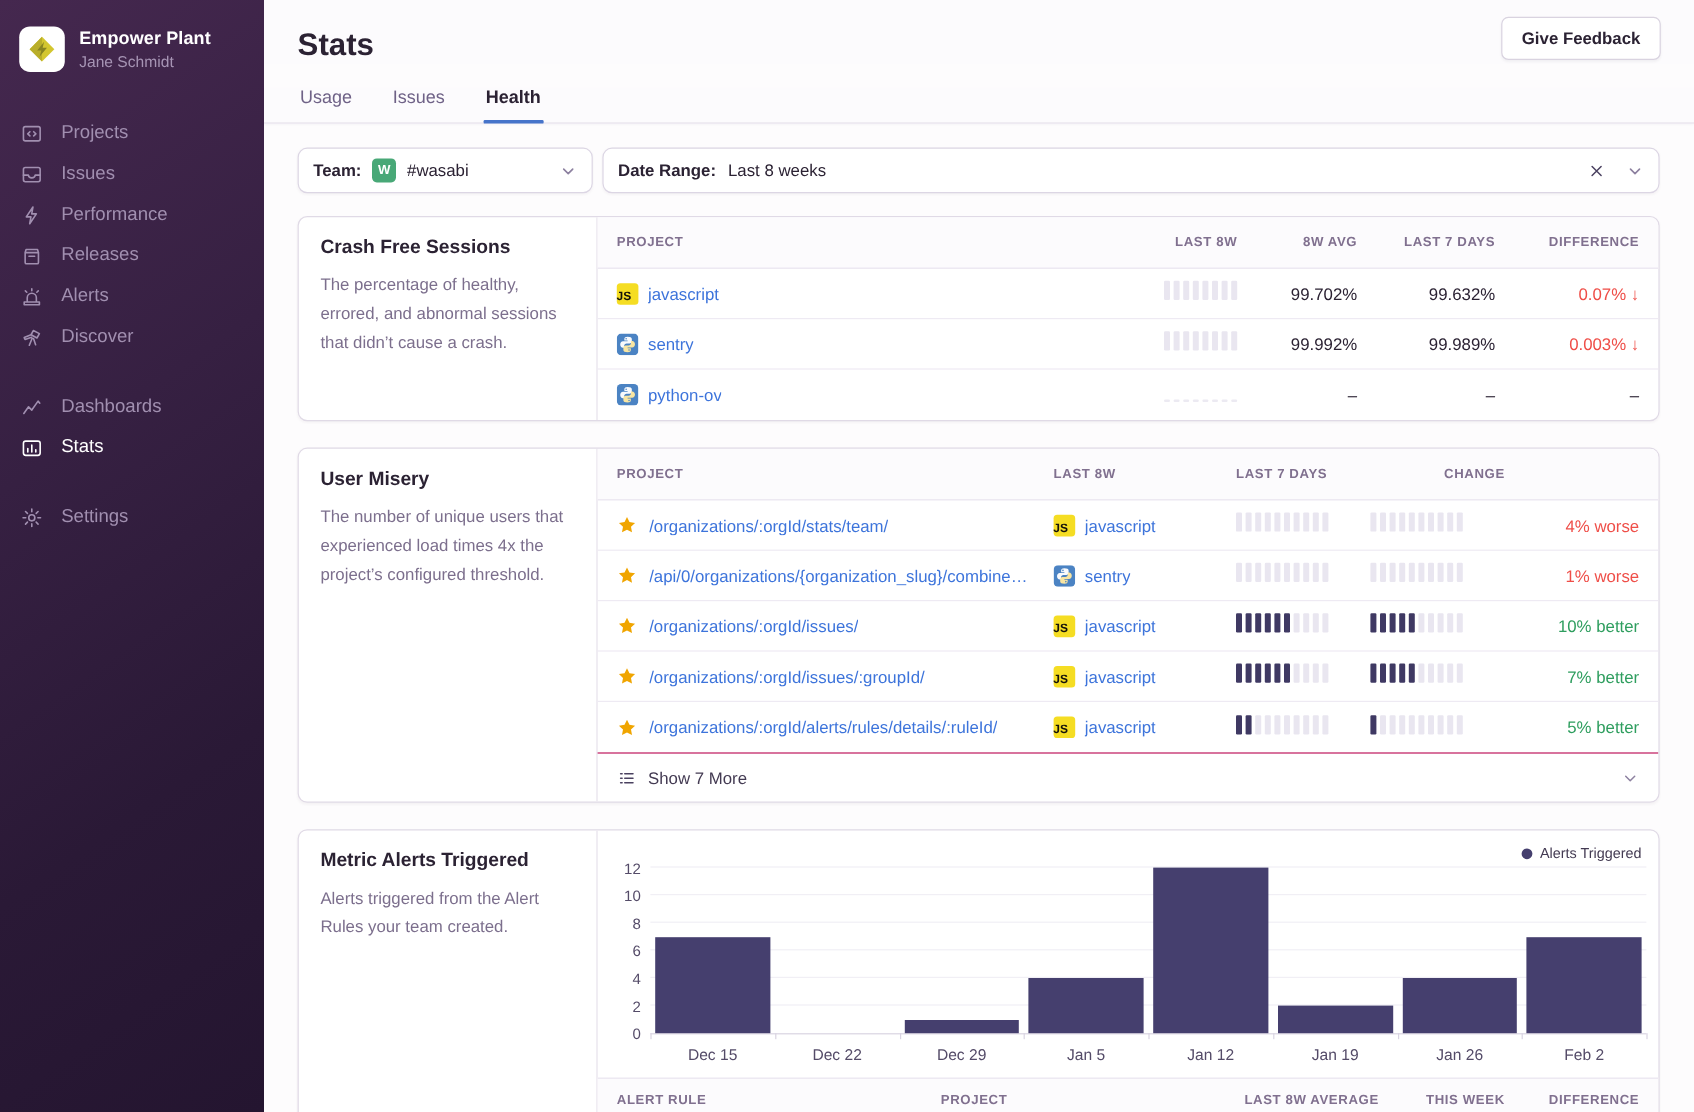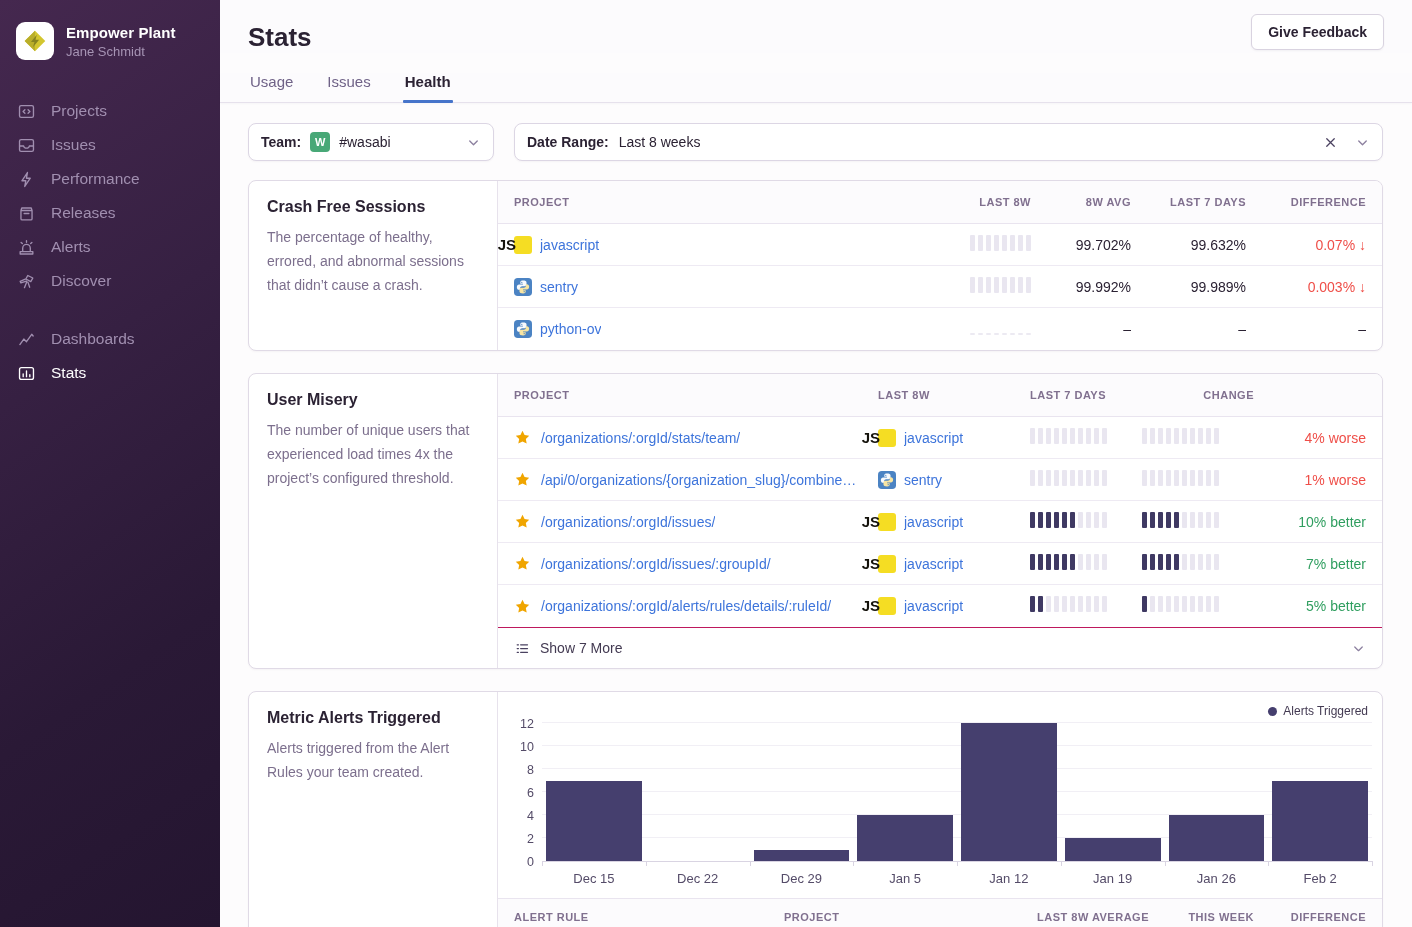--- a/index.html
+++ b/index.html
@@ -32,21 +32,21 @@
     box-shadow:0 1px 2px rgba(43,34,51,.05); font-family:inherit; }
   .tabs { display:flex; gap:30px; padding:0 28px; margin-top:20px; border-bottom:1px solid #e6e1ec;
     background:#fcfbfd; box-shadow:0 1px 2px rgba(43,34,51,.03); }
   .tab { font-size:15px; color:#6f6287; padding:0 2px 12px 2px; cursor:pointer; position:relative; }
   .tab.active { color:#2b2233; font-weight:600; }
   .tab.active::after { content:""; position:absolute; left:0; right:0; bottom:-1px; height:3px; background:#4674ca; border-radius:1px; }
 
   .content { padding:20px 29px 0 28px; flex:1; min-height:0; }
 
   
-  .filters { display:flex; gap:20px; margin-bottom:19px; }
+  .filters { display:flex; gap:8px; margin-bottom:19px; }
   .ctrl { background:#fff; border:1px solid #dcd6e4; border-radius:8px; height:38px; display:flex;
     align-items:center; padding:0 12px; box-shadow:0 1px 2px rgba(43,34,51,.04); cursor:pointer; }
   .ctrl-label { font-weight:700; font-size:14px; color:#2b2233; }
   .team-ctrl { width:246px; gap:9px; }
   .team-avatar { width:20px; height:20px; border-radius:4px; color:#fff; font-size:11px; font-weight:700;
     display:flex; align-items:center; justify-content:center; }
   .team-value { font-size:14px; color:#2b2233; flex:1; }
   .date-ctrl { flex:1; gap:10px; }
   .date-value { font-size:14px; color:#2b2233; flex:1; }
   .ic-sm { width:16px; height:16px; color:#4a4160; display:flex; align-items:center; justify-content:center; }
@@ -63,21 +63,21 @@
 
   .thead { display:grid; align-items:center; padding:0 16px; height:43px; border-bottom:1px solid #e9e4ef; background:#fcfbfd; }
   .th { font-size:11px; font-weight:700; letter-spacing:.5px; color:#80708f; text-transform:uppercase; }
   .trow { display:grid; align-items:center; padding:0 16px; height:42px; border-bottom:1px solid #eeeaf3; }
   .trow:last-child { border-bottom:none; }
   .right { text-align:right; justify-self:end; }
   .num { font-size:14px; color:#2b2233;margin-left:32px; }
   .proj { display:flex; align-items:center; gap:8px; }
   .proj a, .tx a { color:#3d74db; font-size:14px; text-decoration:none; cursor:pointer; white-space:nowrap; overflow:hidden; text-overflow:ellipsis; }
   .js-badge { width:18px; height:18px; flex:0 0 18px; background:#f5dd23; border-radius:3px; color:#14120b;
-    font-size:15px; font-weight:800; display:flex; align-items:flex-end; justify-content:flex-end; padding:0 16px 1px 0; }
+    font-size:10px; font-weight:800; display:flex; align-items:flex-end; justify-content:flex-end; padding:0 6px 1px 0; }
   .py-badge { width:18px; height:18px; flex:0 0 18px; display:block; }
   .diff-down { color:#ef4e48; font-size:14px; }
   .change-worse { color:#ef4e48; font-size:14px; }
   .change-better { color:#2f9e5f; font-size:14px; }
 
   .spark { display:inline-flex; align-items:flex-end; gap:3px; height:16px; }
   .spark i { display:inline-block; width:5px; height:16px; border-radius:1px; background:#e9e6f0; }
   .spark i.d { background:#3f3963; }
   .spark i.flat { height:2px; background:#eceaf2; }
 
@@ -189,20 +189,31 @@
             <span>Dashboards</span>
           </div>
           <div class="nav-item active">
             <span class="nav-ic">
               <svg viewBox="0 0 24 24" fill="none" stroke="currentColor" stroke-width="1.7" stroke-linecap="round" stroke-linejoin="round">
                 <rect x="3.2" y="4.5" width="17.6" height="15" rx="2.4"></rect>
                 <path d="M7.8 16v-3.6M12 16V8.8M16.2 16v-2.4"></path>
               </svg>
             </span>
             <span>Stats</span>
+          </div>
+        </div>
+        <div class="nav-group">
+          <div class="nav-item">
+            <span class="nav-ic">
+              <svg viewBox="0 0 24 24" fill="none" stroke="currentColor" stroke-width="1.7" stroke-linecap="round" stroke-linejoin="round">
+                <circle cx="12" cy="12" r="3.2"></circle>
+                <path d="M12 2.8v2.8M12 18.4v2.8M2.8 12h2.8M18.4 12h2.8M5.4 5.4l2 2M16.6 16.6l2 2M18.6 5.4l-2 2M7.4 16.6l-2 2"></path>
+              </svg>
+            </span>
+            <span>Settings</span>
           </div>
         </div>
       </nav>
   </aside>
 
   <main class="main">
     <header class="page-header">
       <h1 class="page-title">Stats</h1>
       <button class="feedback-btn">Give Feedback</button>
     </header>

